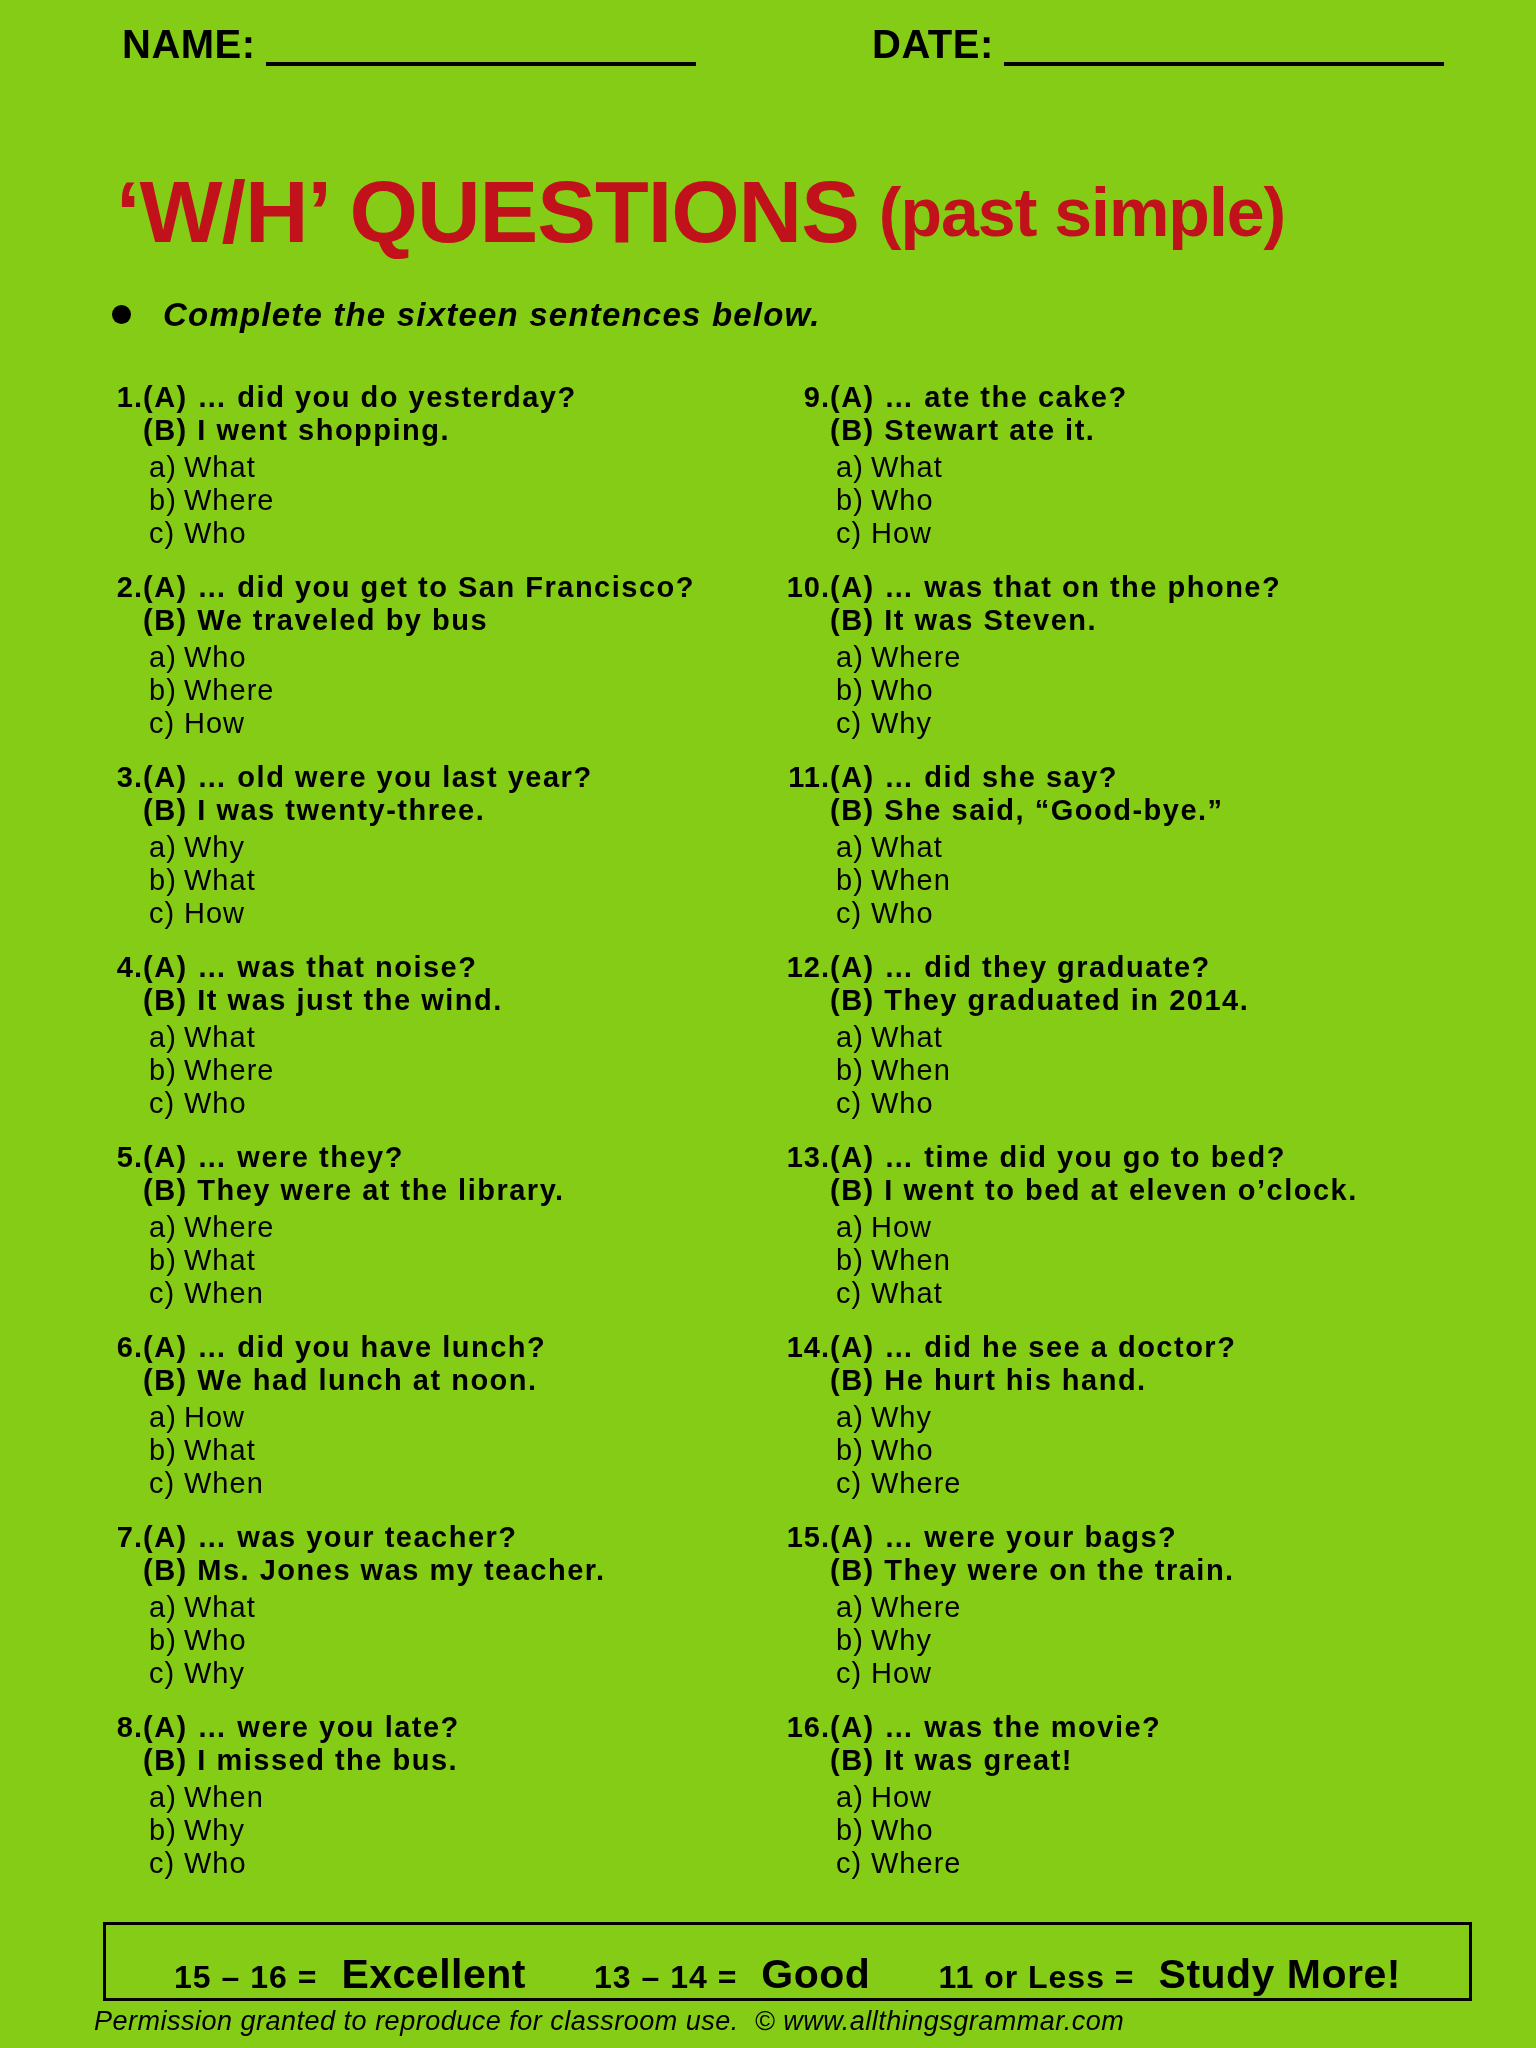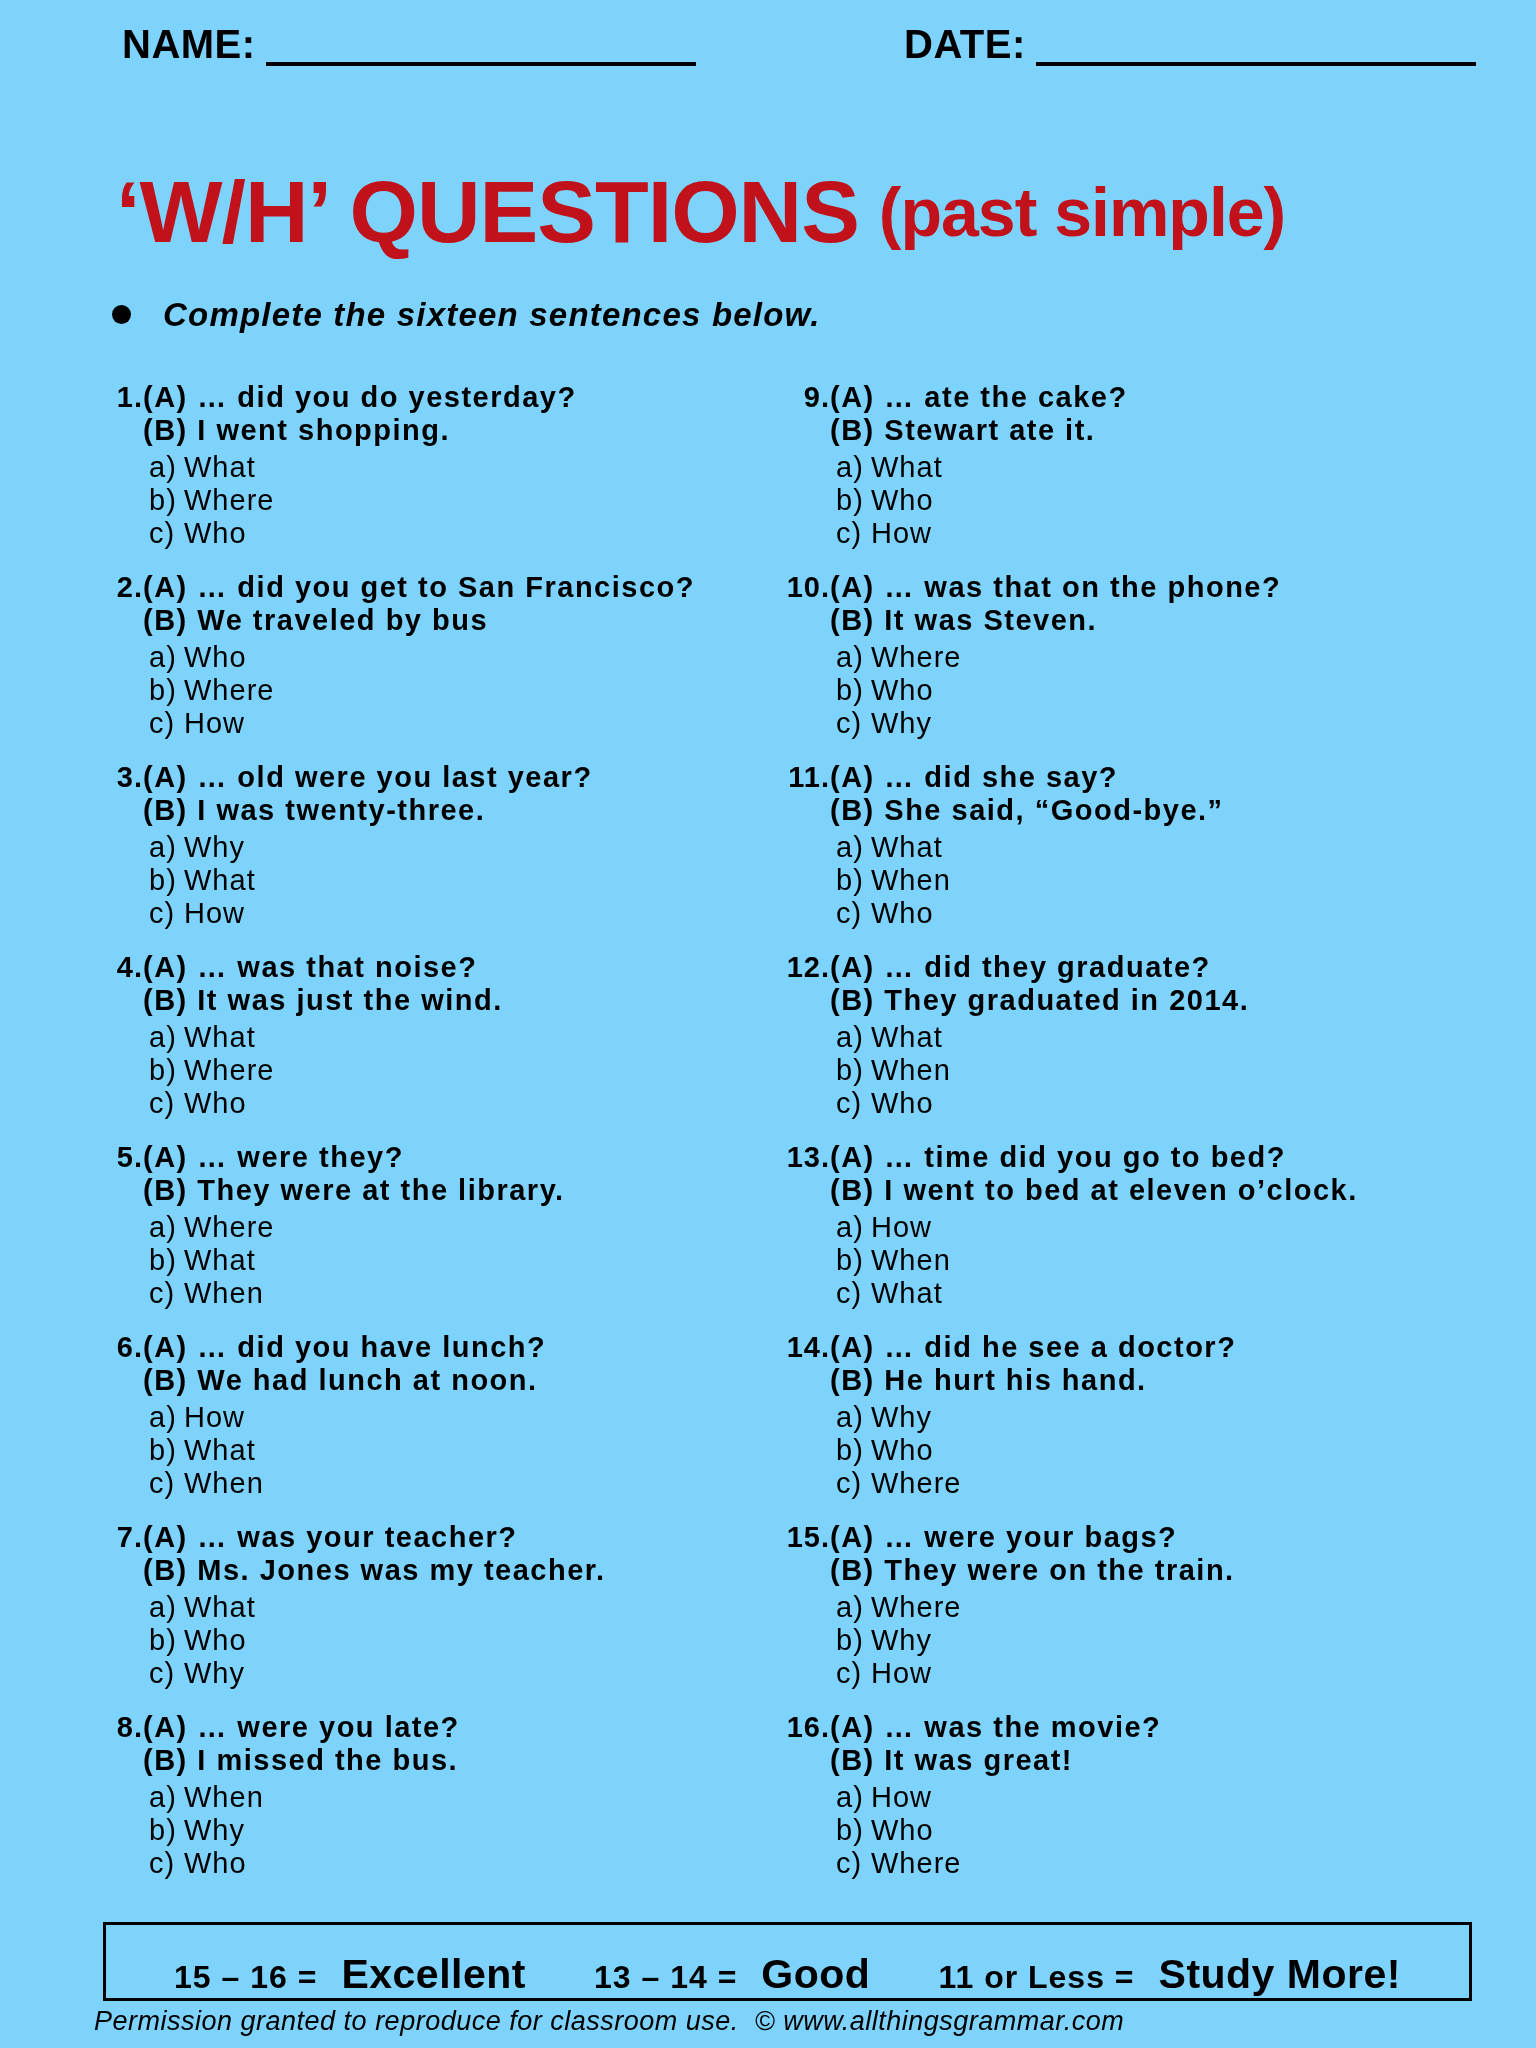--- a/index.html
+++ b/index.html
@@ -2,36 +2,36 @@
 <html style="--accent: #C1121C;"><head>
 <meta charset="utf-8">
 <style>
   :root { --accent: #C1121C; }
   * { margin: 0; padding: 0; box-sizing: border-box; }
   html, body { background: #e8e8e8; }
   .page {
     position: relative;
     width: 1536px;
     height: 2048px;
-    background: #7dd3fc;
+    background: #84cc16;
     color: #000;
     font-family: "Liberation Sans", sans-serif;
     overflow: hidden;
     margin: 0 auto;
   }
 
   
   .field-group {
     position: absolute;
     top: 22px;
     display: flex;
     align-items: flex-end;
   }
   .field-group.name { left: 122px; }
-  .field-group.date { left: 904px; }
+  .field-group.date { left: 872px; }
   .field-label {
     font-weight: bold;
     font-size: 40px;
     letter-spacing: 0.5px;
     line-height: 44px;
   }
   .blank-line {
     display: inline-block;
     border-bottom: 4px solid #000;
     height: 40px;

